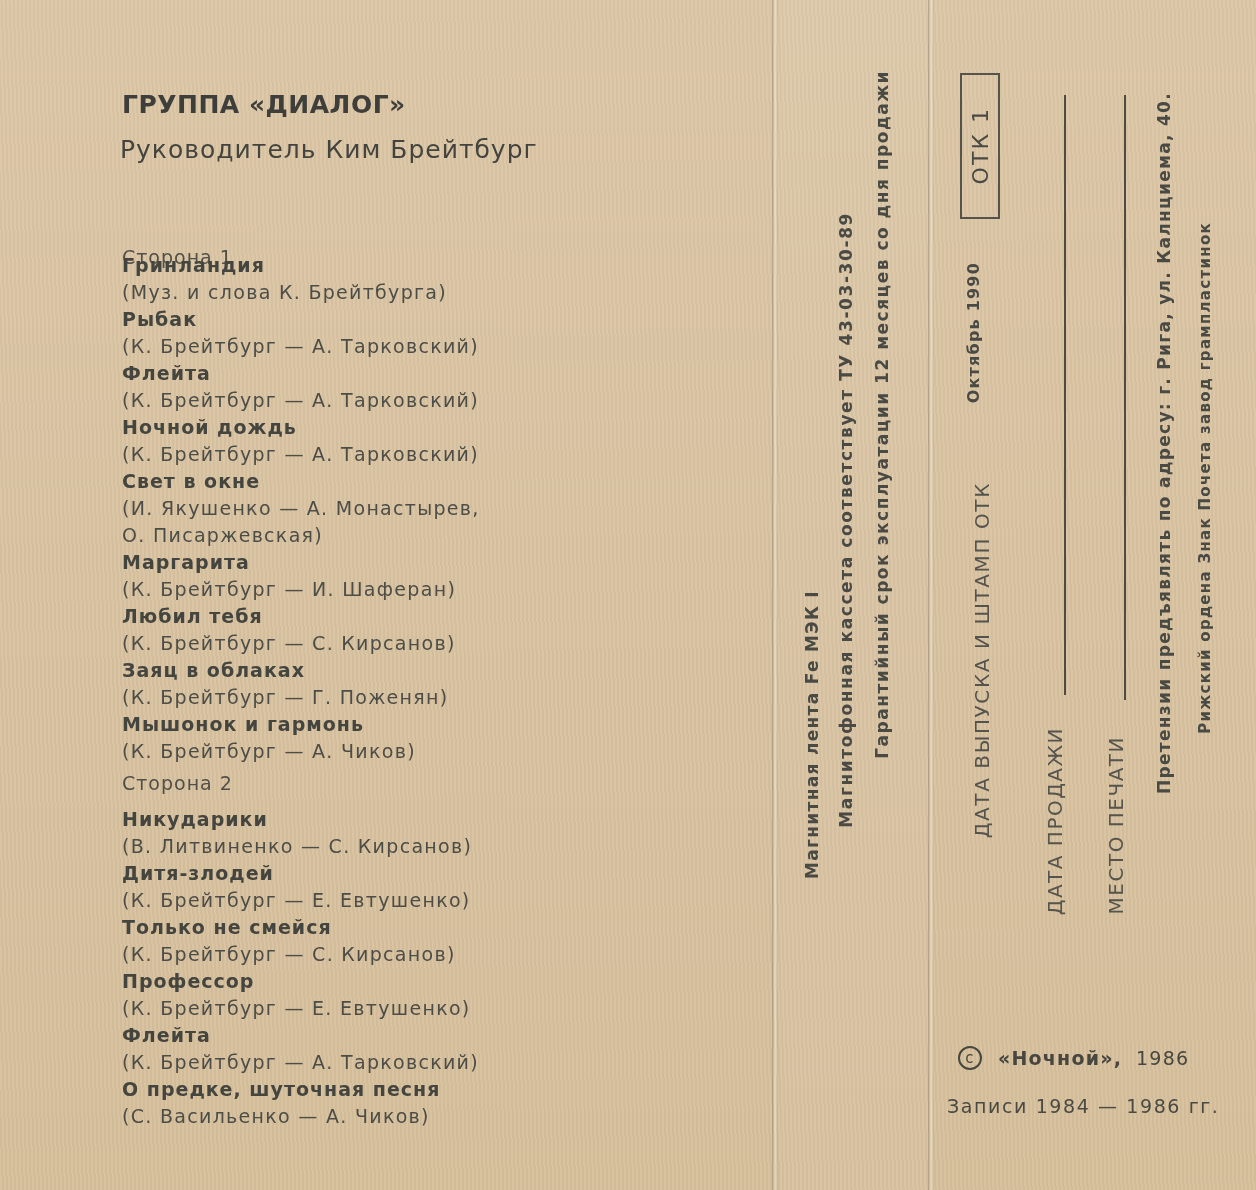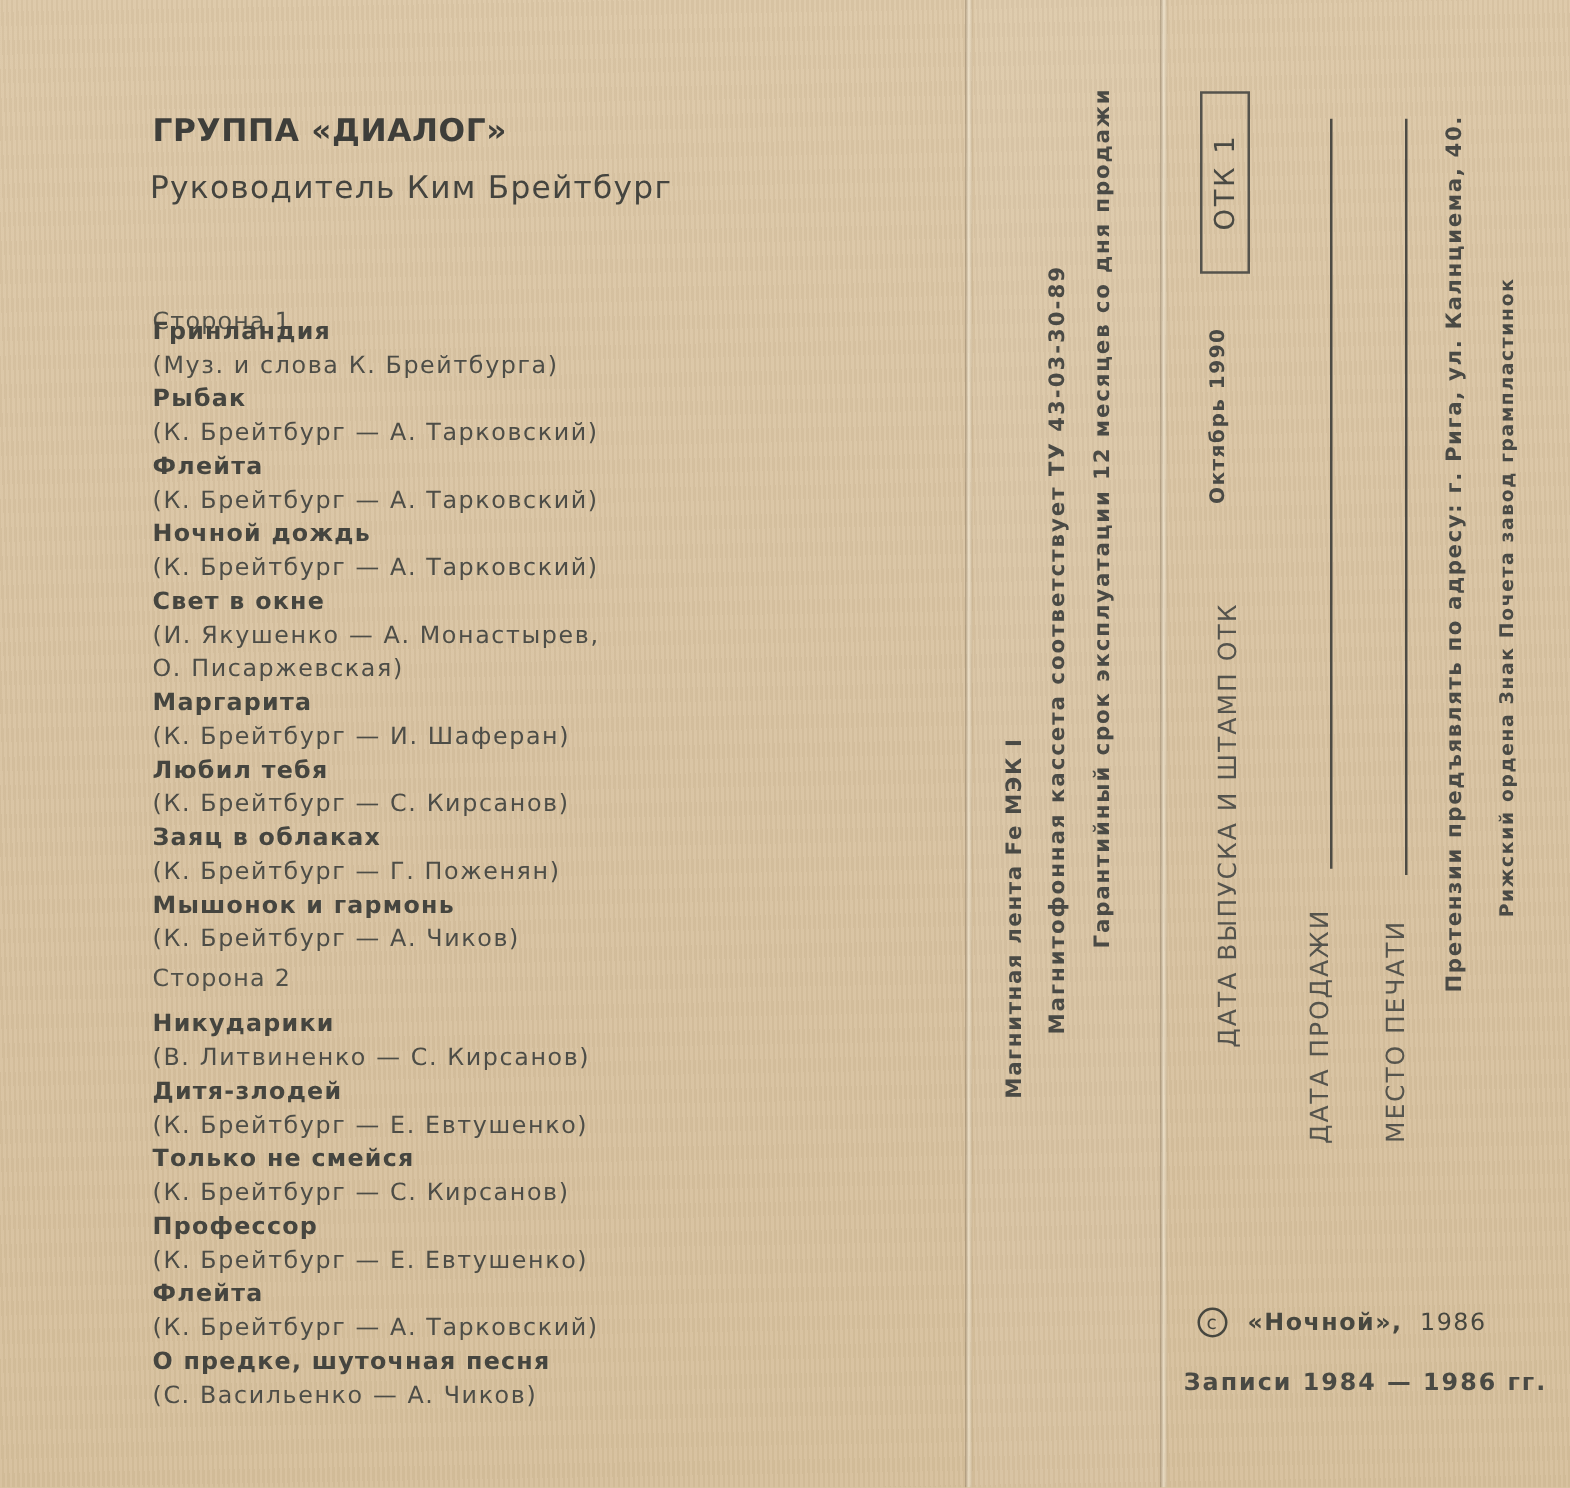--- a/index.html
+++ b/index.html
@@ -89,21 +89,21 @@
     font-size: 19px; letter-spacing: 1.2px; color: #47473f;
   }
   .copyright-icon {
     display: inline-flex; width: 24px; height: 24px; border: 2px solid #47473f; border-radius: 50%;
     align-items: center; justify-content: center; font-size: 15px; margin-right: 16px; box-sizing: border-box;
   }
   .copyright-text { font-weight: bold; }
   .copyright-year { margin-left: 14px; font-weight: normal; text-align: center; }
   .recordings {
     position: absolute; left: 947px; top: 1095px;
-    font-family: "DejaVu Sans", sans-serif; font-size: 19px; letter-spacing: 1.6px; color: #4a4a44; font-weight: bold;
+    font-family: "DejaVu Sans", sans-serif; font-size: 19px; letter-spacing: 1.6px; color: #4a4a44;
   }
 </style>
 </head>
 <body>
 
 <div class="card">
   <div class="panel panel-front"></div>
   <div class="fold fold-1"></div>
   <div class="panel panel-spine"></div>
   <div class="fold fold-2"></div>

